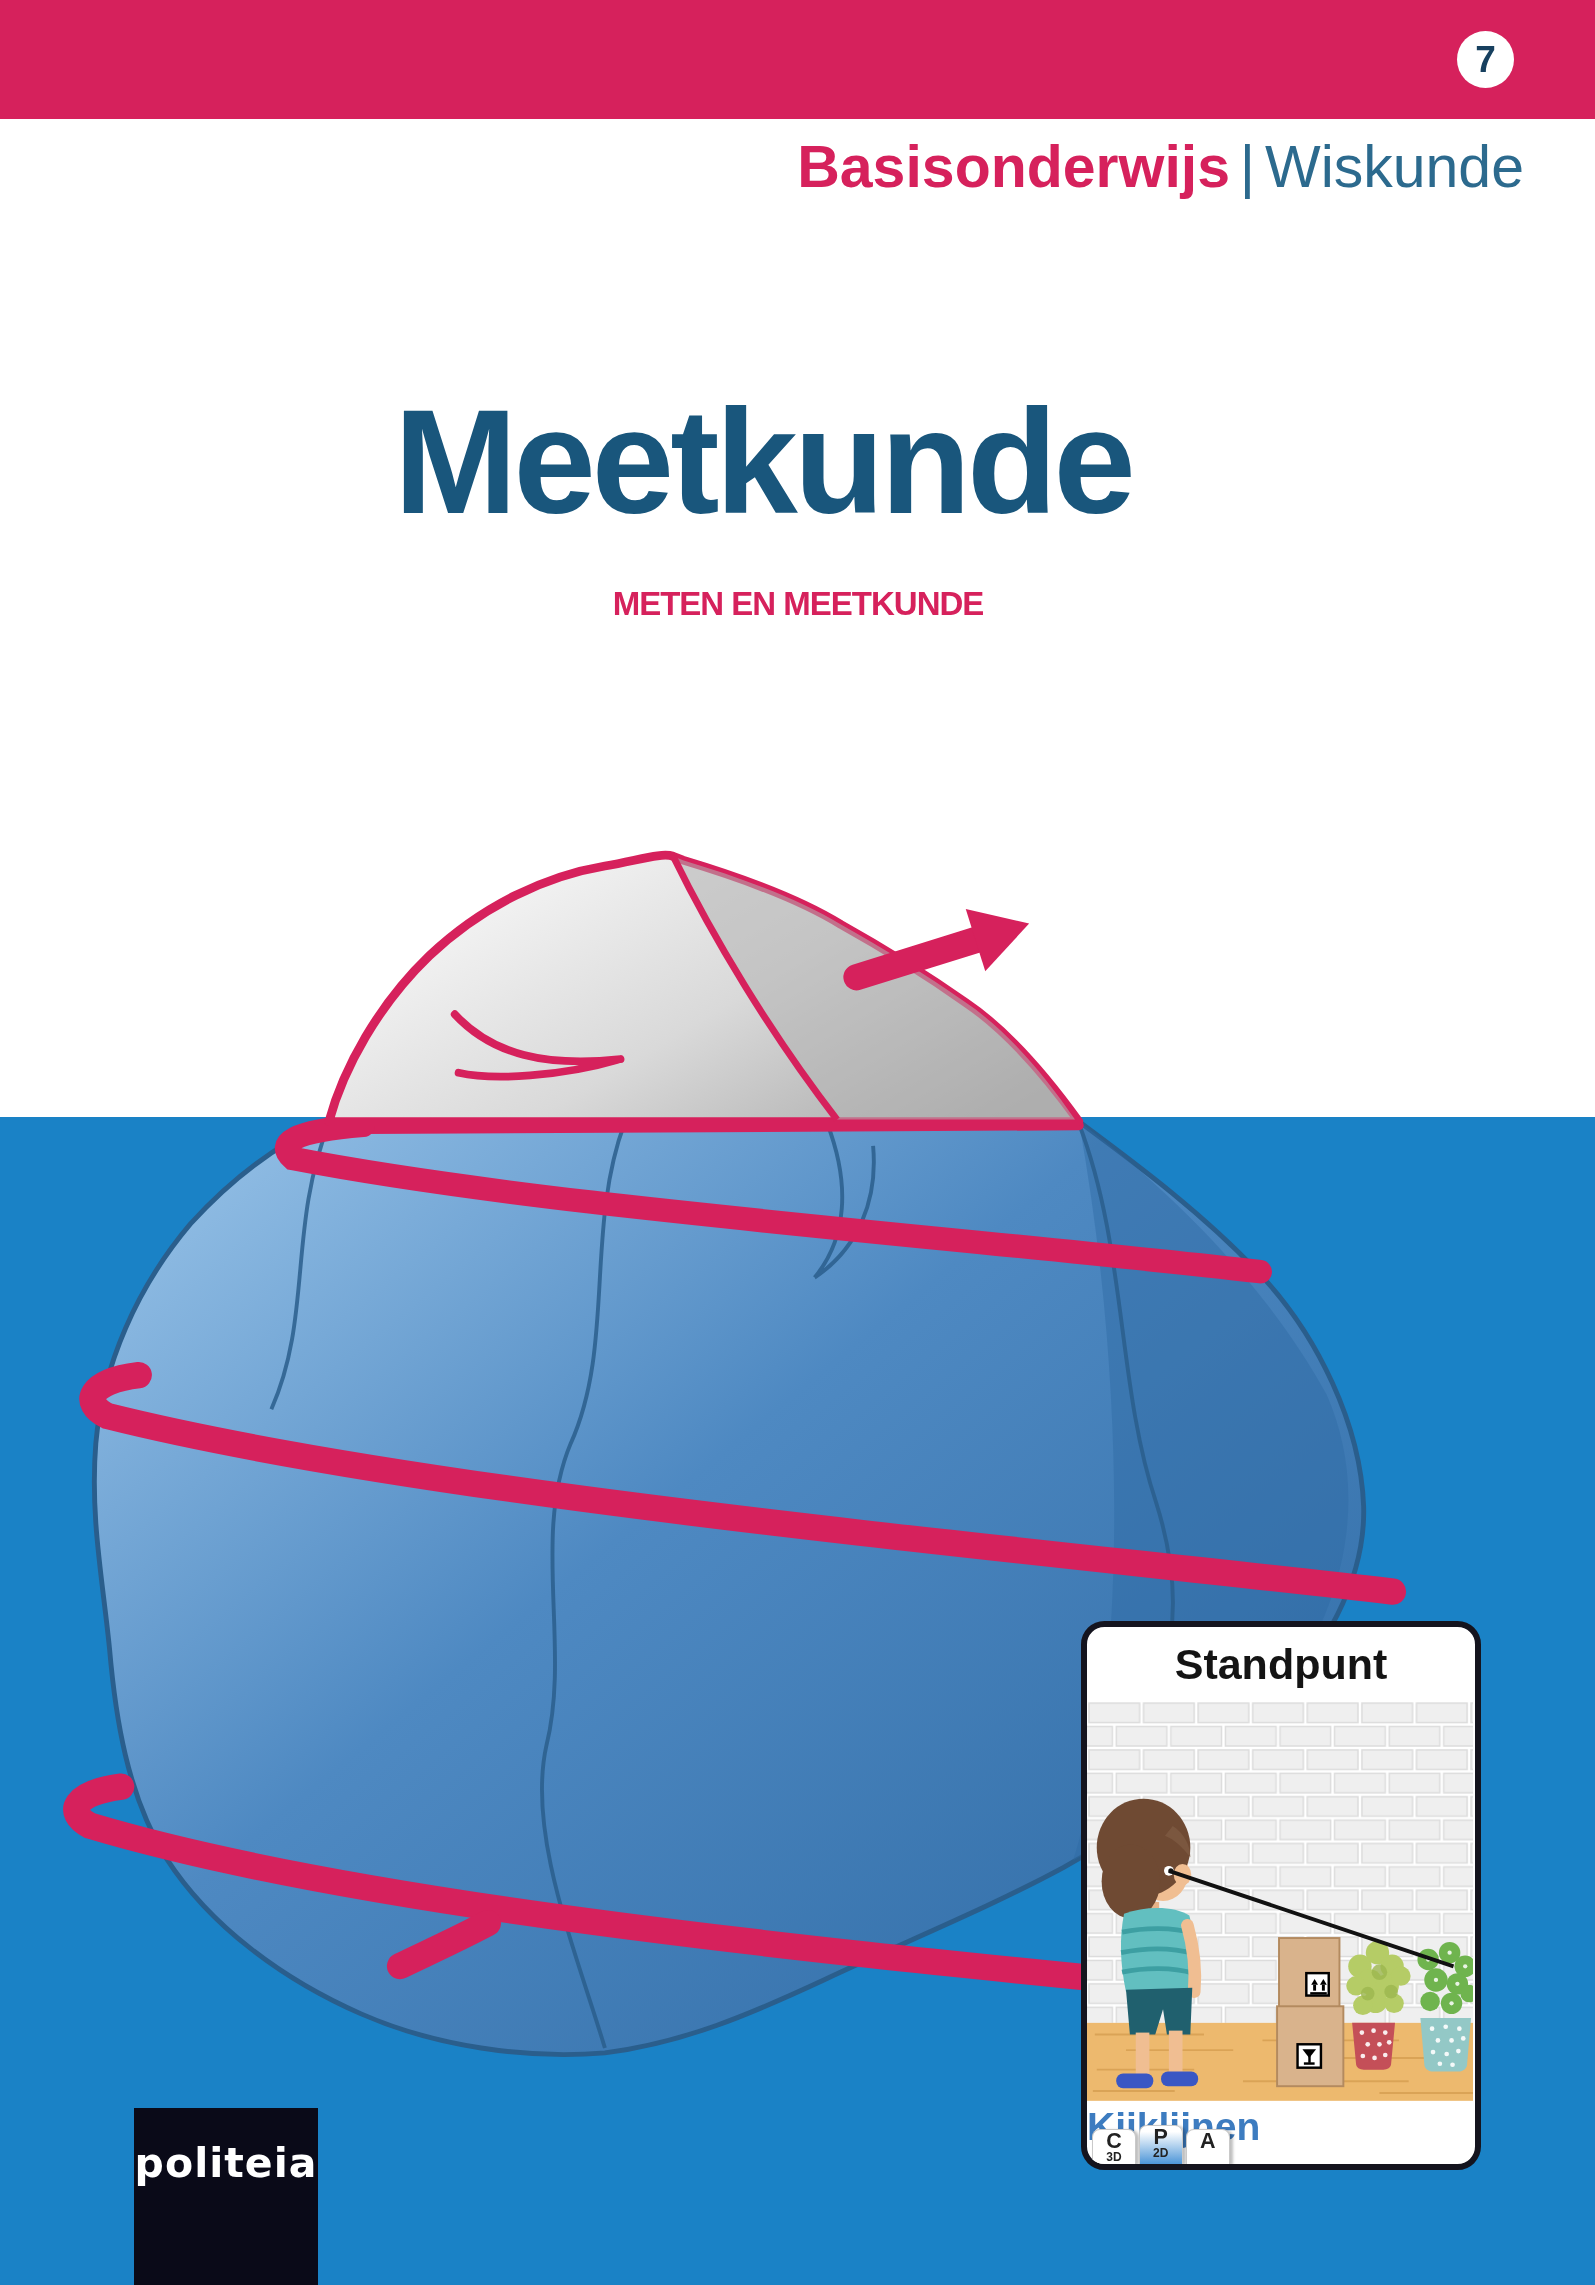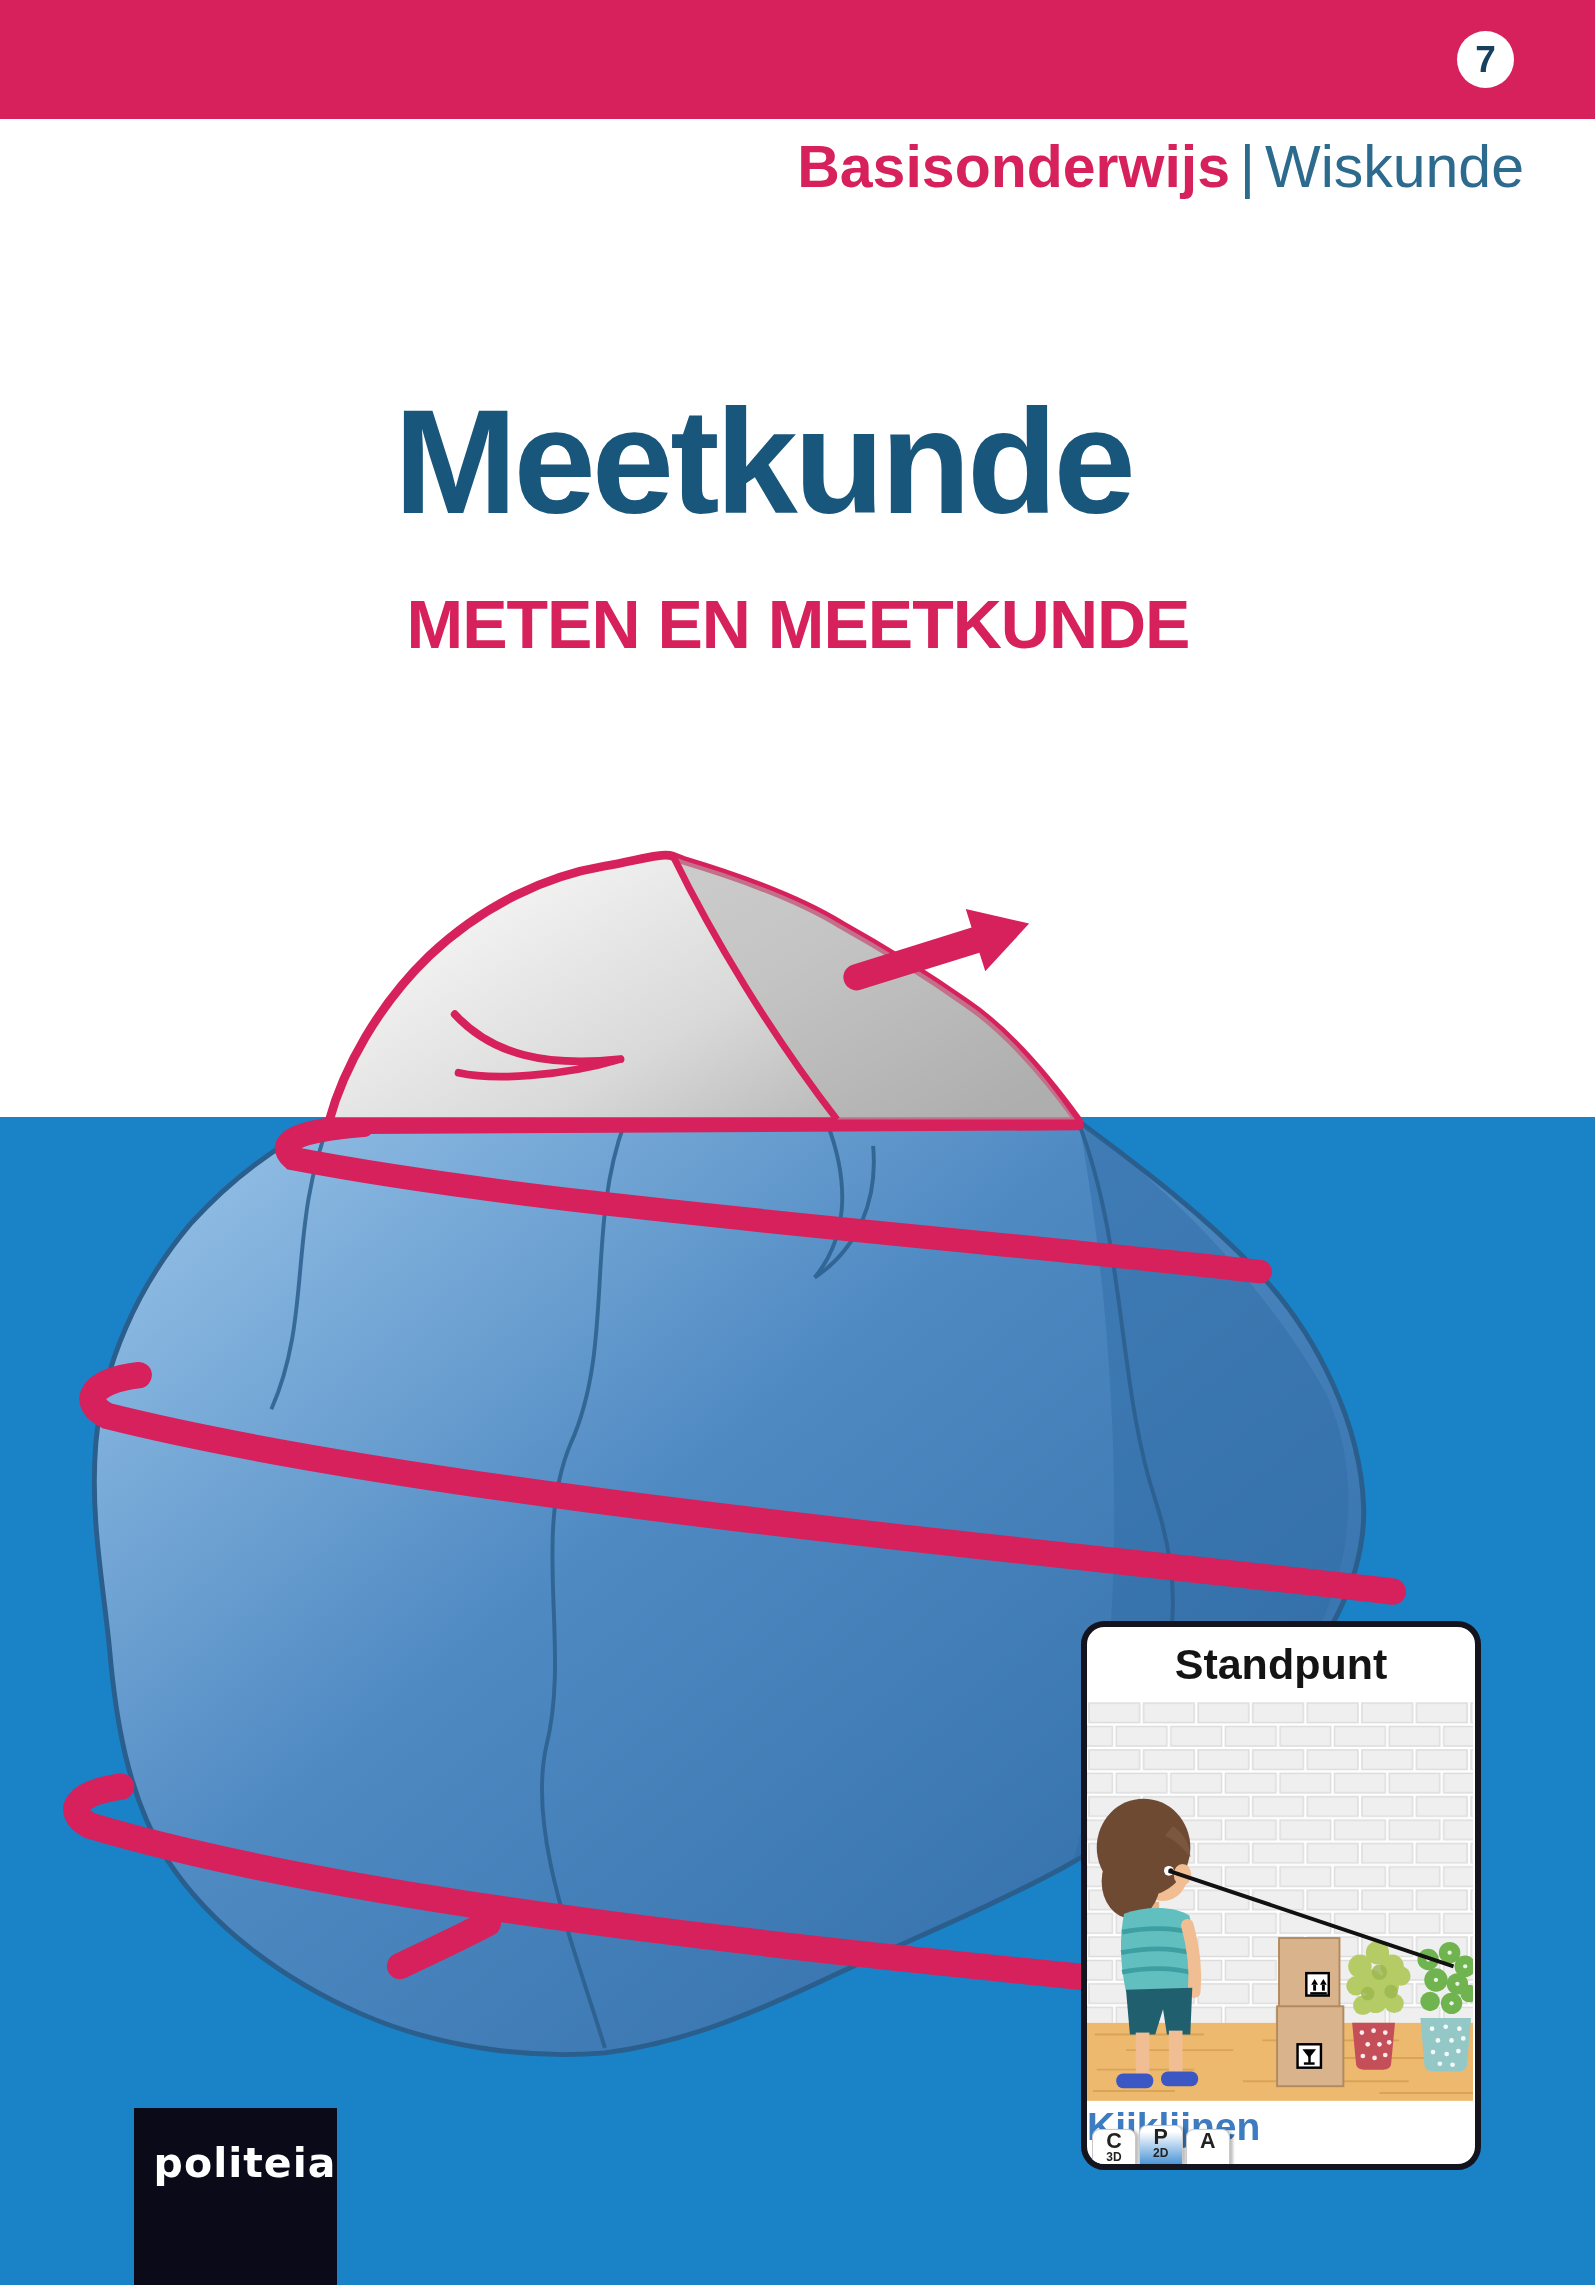--- a/index.html
+++ b/index.html
@@ -14,41 +14,41 @@
          display:flex;align-items:center;justify-content:center;font-size:37px;font-weight:700;color:#17405F;}
   
   .subject-line{position:absolute;top:133px;right:72px;font-size:59px;white-space:nowrap;}
   .subject-bold{color:#D6215C;font-weight:800;}
   .subject-sep{color:#2C6A8E;font-weight:400;padding:0 9.8px;}
   .subject-reg{color:#2C6A8E;font-weight:400;}
   
   .cover-title{position:absolute;top:388px;left:0;width:1596px;text-align:center;transform:translateX(-35px);
                font-size:148px;line-height:1;font-weight:800;color:#19567C;letter-spacing:-3.9px;}
   .cover-subtitle{position:absolute;top:585px;left:0;width:1596px;text-align:center;
-               font-size:68px;font-weight:700;color:#D6215C;letter-spacing:-1px;}
+               font-size:33px;font-weight:700;color:#D6215C;letter-spacing:-1px;}
   
   .water{position:absolute;left:0;top:1117px;width:1596px;height:1168px;background:#1A82C6;}
   
   svg.iceberg{position:absolute;left:0;top:0;width:1596px;height:2285px;pointer-events:none;}
   
   .card{position:absolute;left:1081px;top:1621px;width:400px;height:549px;box-sizing:border-box;
         background:#ffffff;border:6.8px solid #14141E;border-radius:23.4px;overflow:hidden;z-index:5;}
   .card-title{height:74px;display:flex;align-items:center;justify-content:center;
         font-size:43px;font-weight:700;color:#141414;}
   .card-scene{position:absolute;top:74px;left:0;width:386px;height:400px;}
   .card-caption{position:absolute;top:474px;left:0;width:386px;height:61px;text-align:left;
         padding-top:3.9px;box-sizing:border-box;font-size:39px;font-weight:700;color:#3D7CC0;}
   .card-tabs{position:absolute;left:4.9px;bottom:0;display:flex;align-items:flex-end;gap:2.9px;z-index:6;}
   .tab{width:44px;height:35px;background:#ffffff;border:1px solid #C9C9C9;border-bottom:none;
        border-radius:7.8px 7.8px 0 0;box-shadow:2.9px 1px 2.9px rgba(0,0,0,0.25);text-align:center;padding-top:2px;box-sizing:border-box;}
   .tab.active{height:39px;background:linear-gradient(#ffffff 15%,#4D96D8 100%);}
   .tab-label{display:block;font-size:21.5px;line-height:19.5px;font-weight:700;color:#222222;}
   .tab-sub{display:block;font-size:12px;line-height:10.7px;font-weight:700;color:#222222;}
   
-  .logo{position:absolute;left:134px;top:2108px;width:184px;height:177px;background:#0A0A18;z-index:5;padding-left:19px;}
+  .logo{position:absolute;left:134px;top:2108px;width:184px;height:177px;background:#0A0A18;z-index:5;}
   .logo-text{margin-top:31px;text-align:center;color:#ffffff;font-size:41px;font-weight:700;
              font-family:"DejaVu Sans", sans-serif;letter-spacing:1px;}
 </style>
 </head>
 <body>
 
 <div class="topbar">
   <div class="badge">7</div>
 </div>
 

